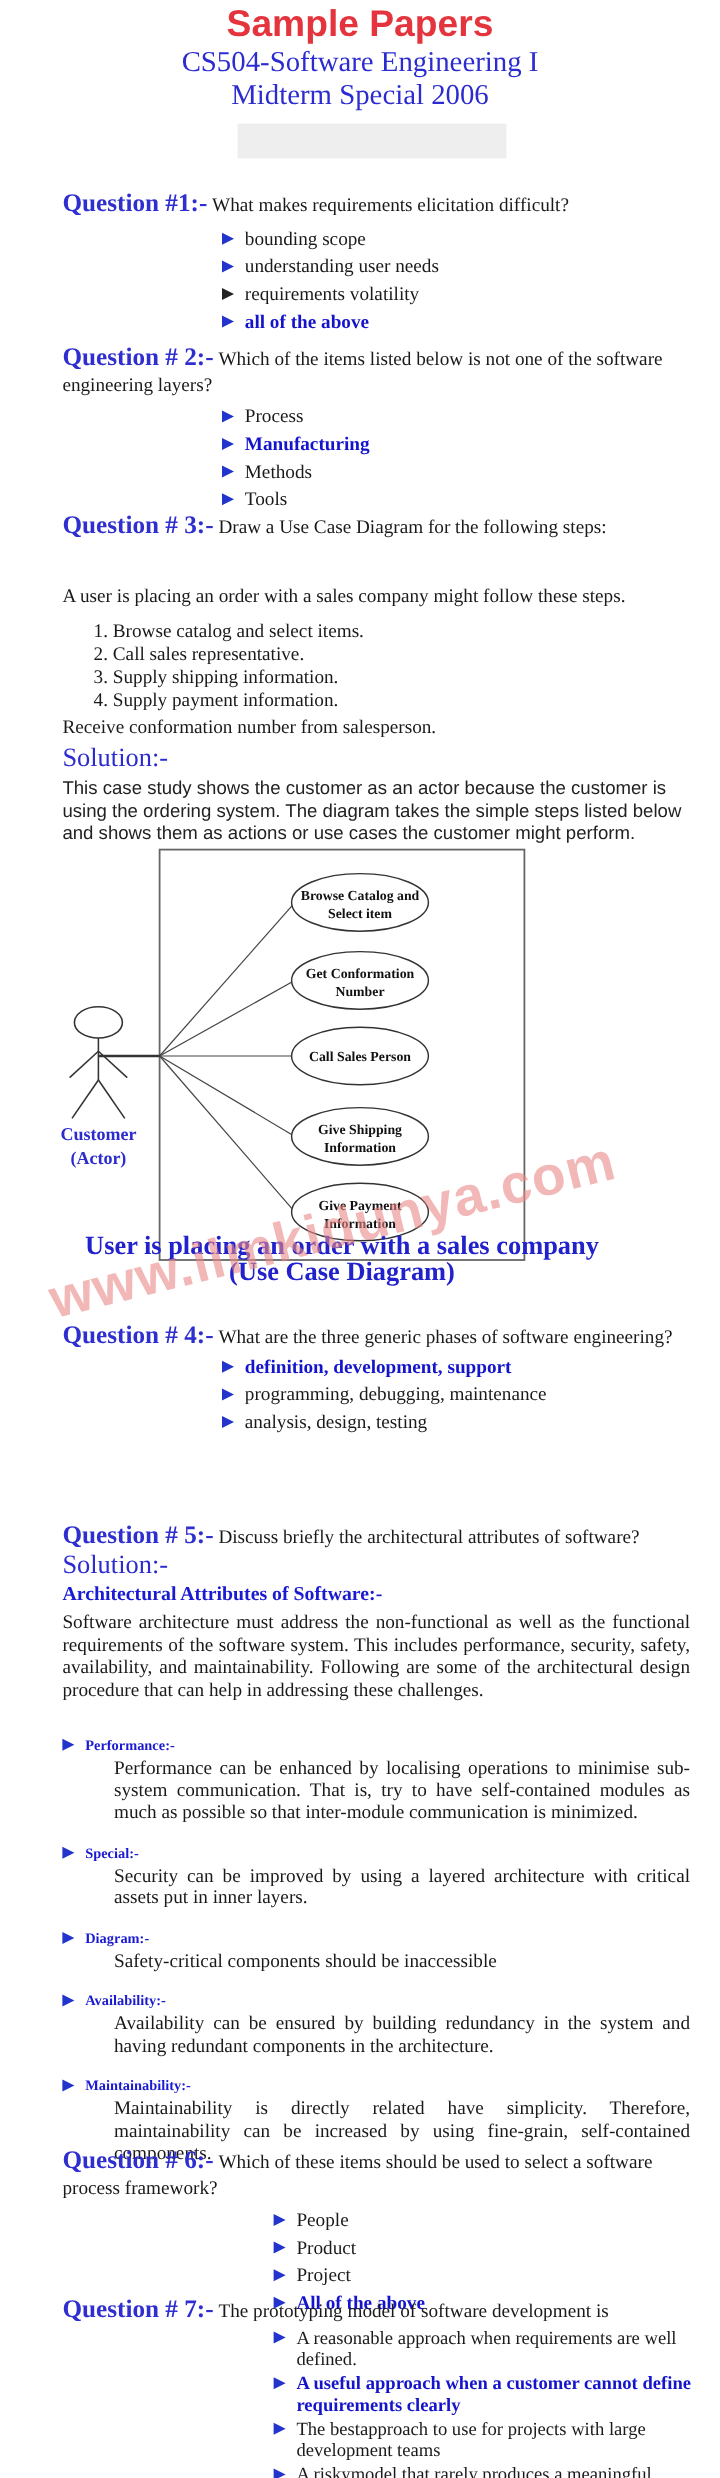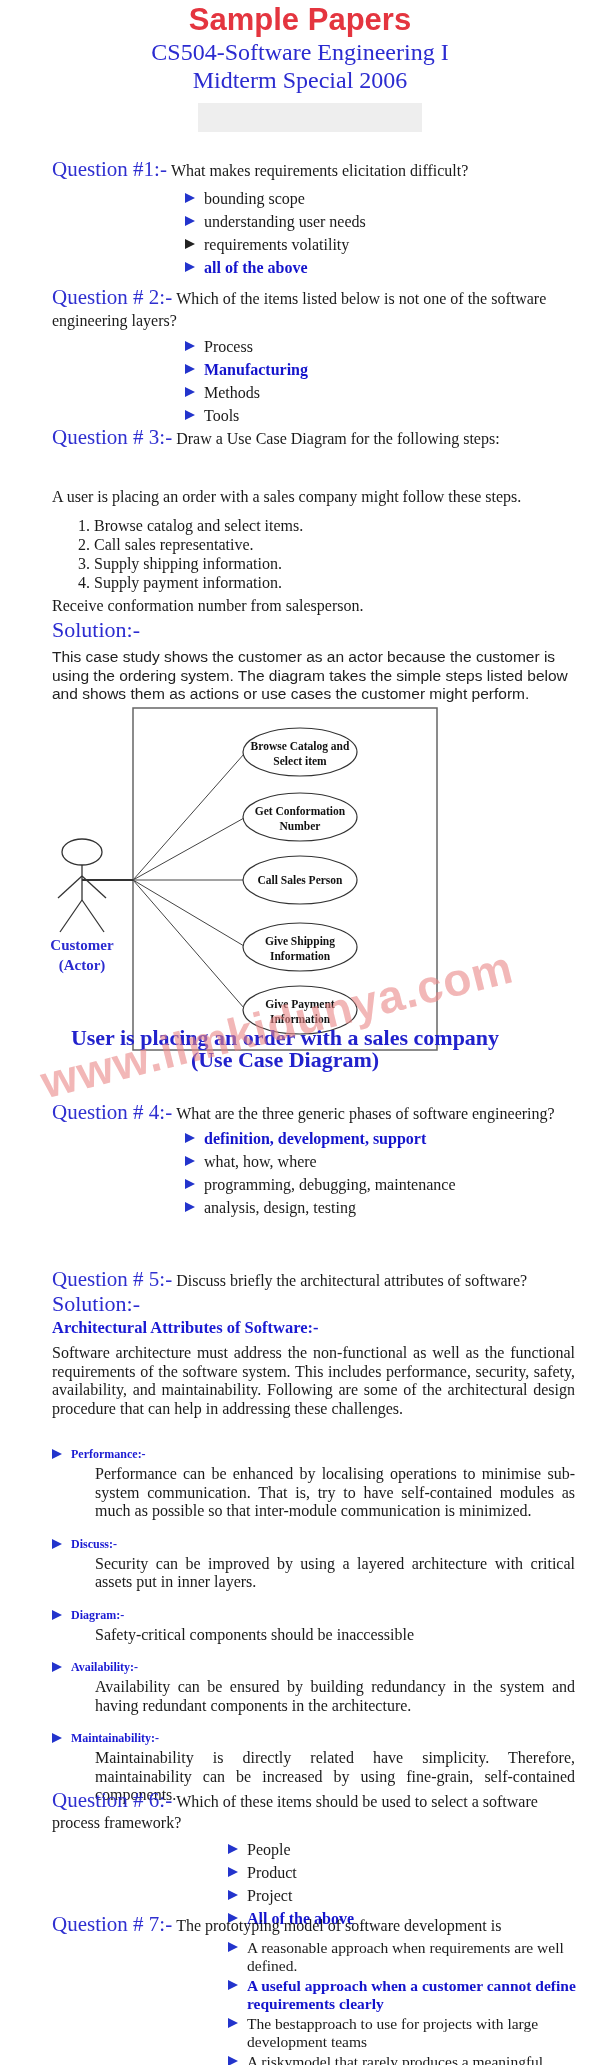--- a/index.html
+++ b/index.html
@@ -10,21 +10,21 @@
   
   #titleblock{top:0;text-align:center;padding:0;}
   .main-title{font-family:"Liberation Sans",sans-serif;font-weight:bold;font-size:31px;
               line-height:36px;color:#e4353f;margin-top:2px;}
   .sub-title{font-size:24px;line-height:28px;color:#2b2bd0;}
   .sub-title:first-of-type{margin-top:9px;}
   #grayblock{position:absolute;left:198px;top:103px;width:224px;height:29px;background:#eeeeee;}
 
   
   .qhead{line-height:22px;}
-  .qlabel{font-size:21px;color:#2f2fd0;}
+  .qlabel{font-size:21px;color:#2f2fd0;font-weight:bold;}
   .qtext{font-size:16px;color:#1a1a1a;}
 
   
   .opts{margin-left:133px;margin-top:5px;}
   .opts2{margin-left:176px;margin-top:5px;}
   .opt{display:flex;align-items:flex-start;line-height:23px;}
   .opt .otext{font-size:16px;}
   .opt.ans .otext{font-weight:bold;color:#1414cc;}
   .arr{width:0;height:0;border-left:10px solid #2334cc;border-top:5.5px solid transparent;
        border-bottom:5.5px solid transparent;display:inline-block;flex:none;margin:6px 9px 0 0;}
@@ -198,24 +198,20 @@
       <span class="qlabel">Question # 4:-</span>
       <span class="qtext">What are the three generic phases of software engineering?</span>
     </div>
     <div class="opts" style="margin-top:2px">
         <div class="opt ans">
           <span class="arr"></span>
           <span class="otext">definition, development, support</span>
         </div>
         <div class="opt">
           <span class="arr"></span>
-          <span class="otext">what, how, where</span>
-        </div>
-        <div class="opt">
-          <span class="arr"></span>
           <span class="otext">programming, debugging, maintenance</span>
         </div>
         <div class="opt">
           <span class="arr"></span>
           <span class="otext">analysis, design, testing</span>
         </div>
       </div>
   </div>
 
   <div class="sec" style="top:1268px">
@@ -233,21 +229,21 @@
         <div class="attr">
           <div class="attr-h">
             <span class="arr"></span>
             <span class="attr-name">Performance:-</span>
           </div>
           <div class="attr-body">Performance can be enhanced by localising operations to minimise sub-system communication. That is, try to have self-contained modules as much as possible so that inter-module communication is minimized.</div>
         </div>
         <div class="attr">
           <div class="attr-h">
             <span class="arr"></span>
-            <span class="attr-name">Discuss:-</span>
+            <span class="attr-name">Special:-</span>
           </div>
           <div class="attr-body">Security can be improved by using a layered architecture with critical assets put in inner layers.</div>
         </div>
         <div class="attr">
           <div class="attr-h">
             <span class="arr"></span>
             <span class="attr-name">Diagram:-</span>
           </div>
           <div class="attr-body">Safety-critical components should be inaccessible</div>
         </div>

